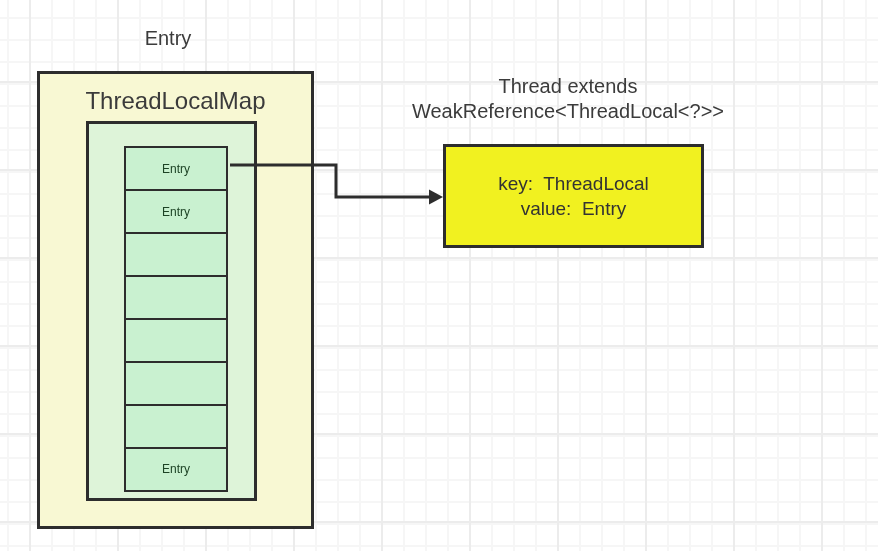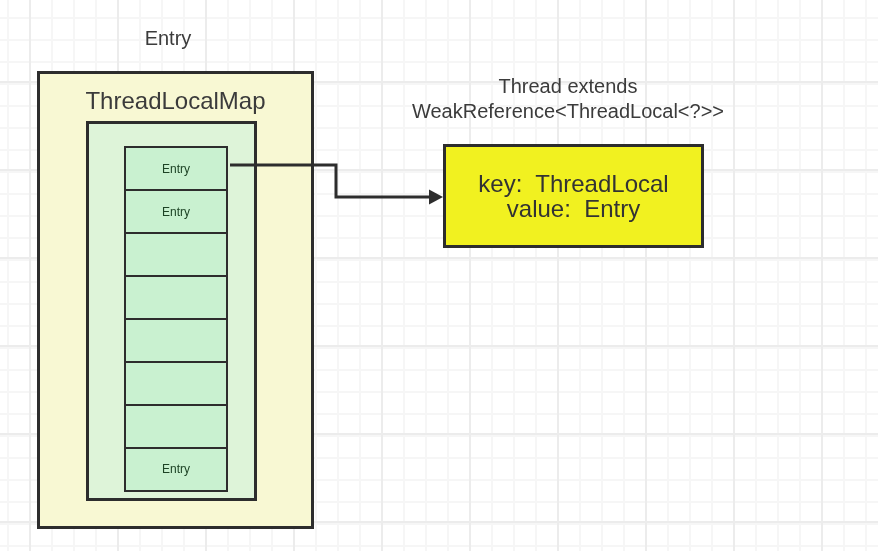--- a/index.html
+++ b/index.html
@@ -93,21 +93,21 @@
   .kv-box {
     position: absolute;
     left: 443px; top: 144px;
     width: 261px; height: 104px;
     background: var(--bright-yellow);
     border: 3px solid var(--border-dark);
     display: flex;
     flex-direction: column;
     align-items: center;
     justify-content: center;
-    font-size: 24px;
+    font-size: 19px;
     line-height: 25px;
     color: #333333;
   }
   .kv-box .kv-line { white-space: pre; }
 
   .arrow-layer {
     position: absolute;
     left: 0; top: 0;
     width: 878px; height: 551px;
     pointer-events: none;

